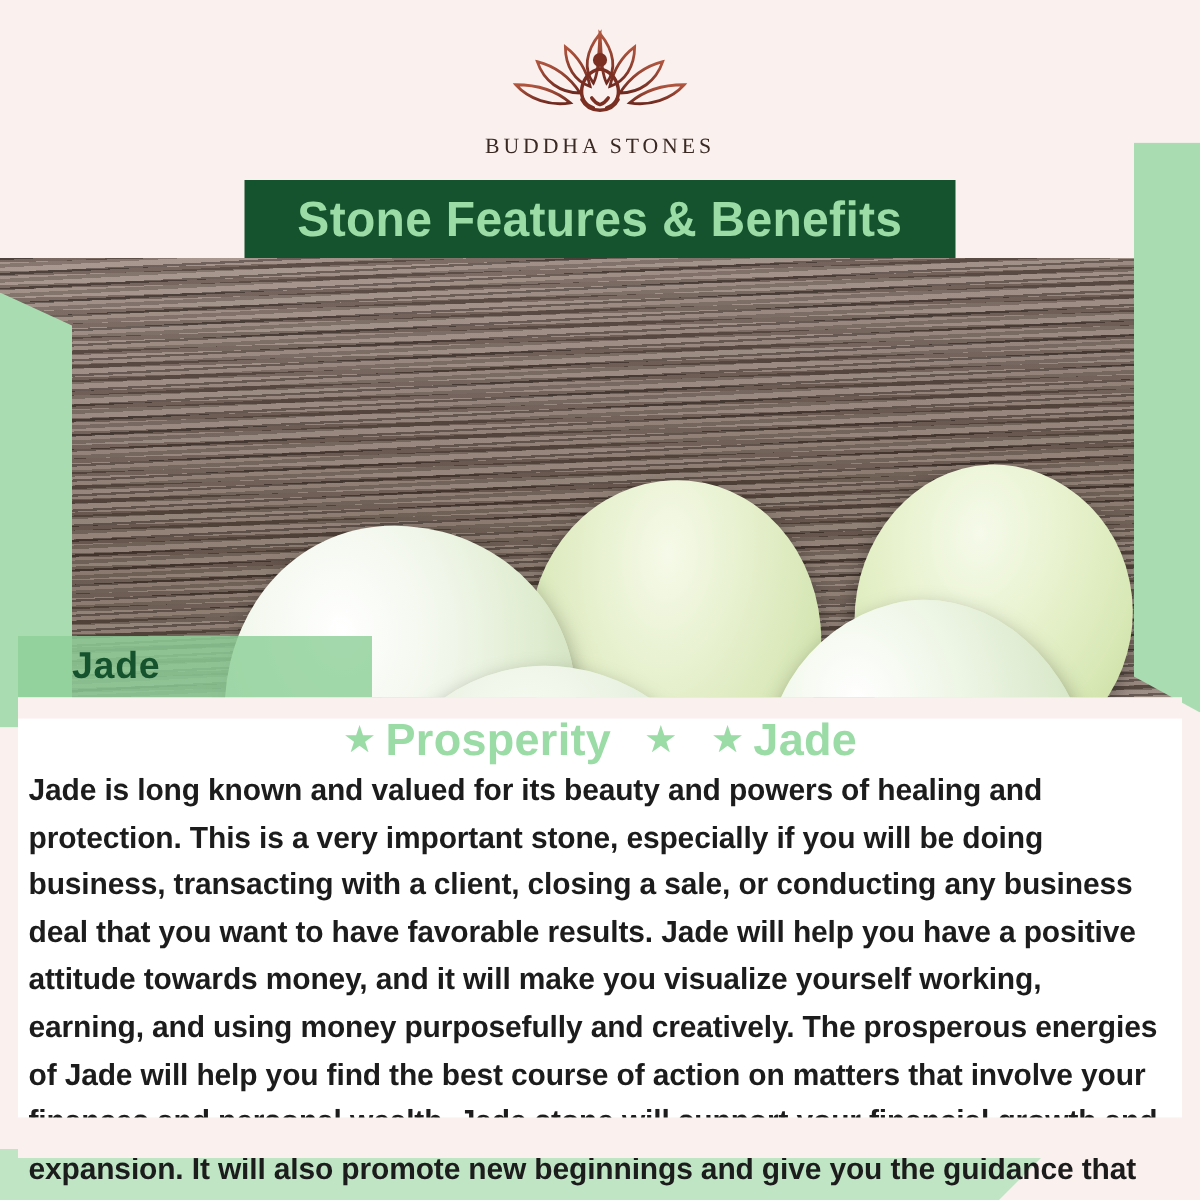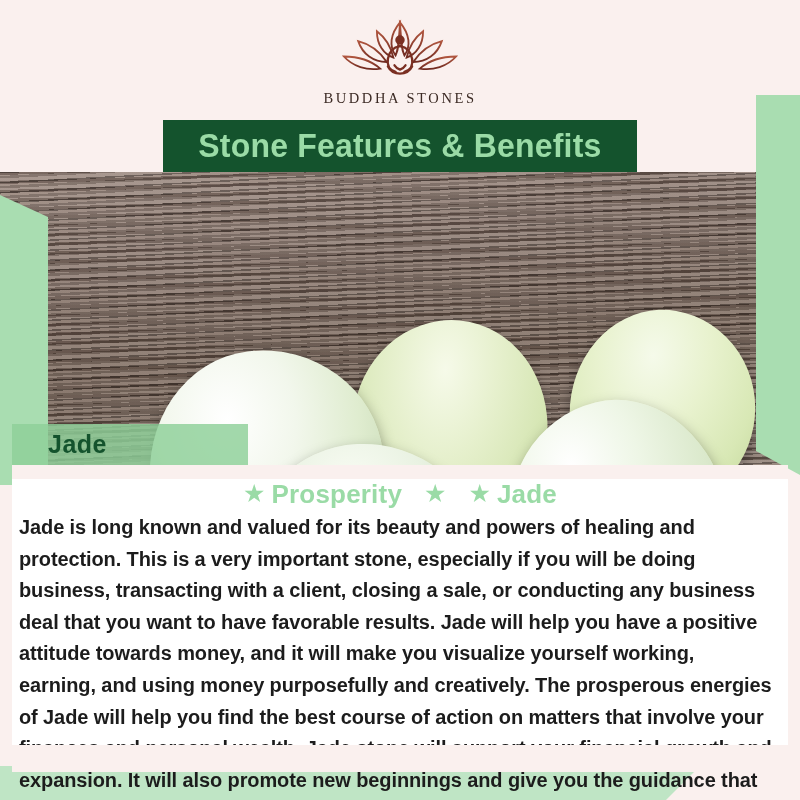--- a/index.html
+++ b/index.html
@@ -223,21 +223,21 @@
   .star {
     color: #9adba6;
     font-size: 25px;
     line-height: 1;
     position: relative;
     top: -1px;
   }
   .benefit-label {
     font-family: "Liberation Sans Narrow", "Liberation Sans", sans-serif;
     font-weight: bold;
-    font-size: 26px;
+    font-size: 30px;
     color: #9adba6;
     letter-spacing: 0.2px;
   }
 
   .body-text {
     position: absolute;
     left: 7px;
     top: 47px;
     width: 765px;
     font-family: "Liberation Sans Narrow", "Liberation Sans", sans-serif;

